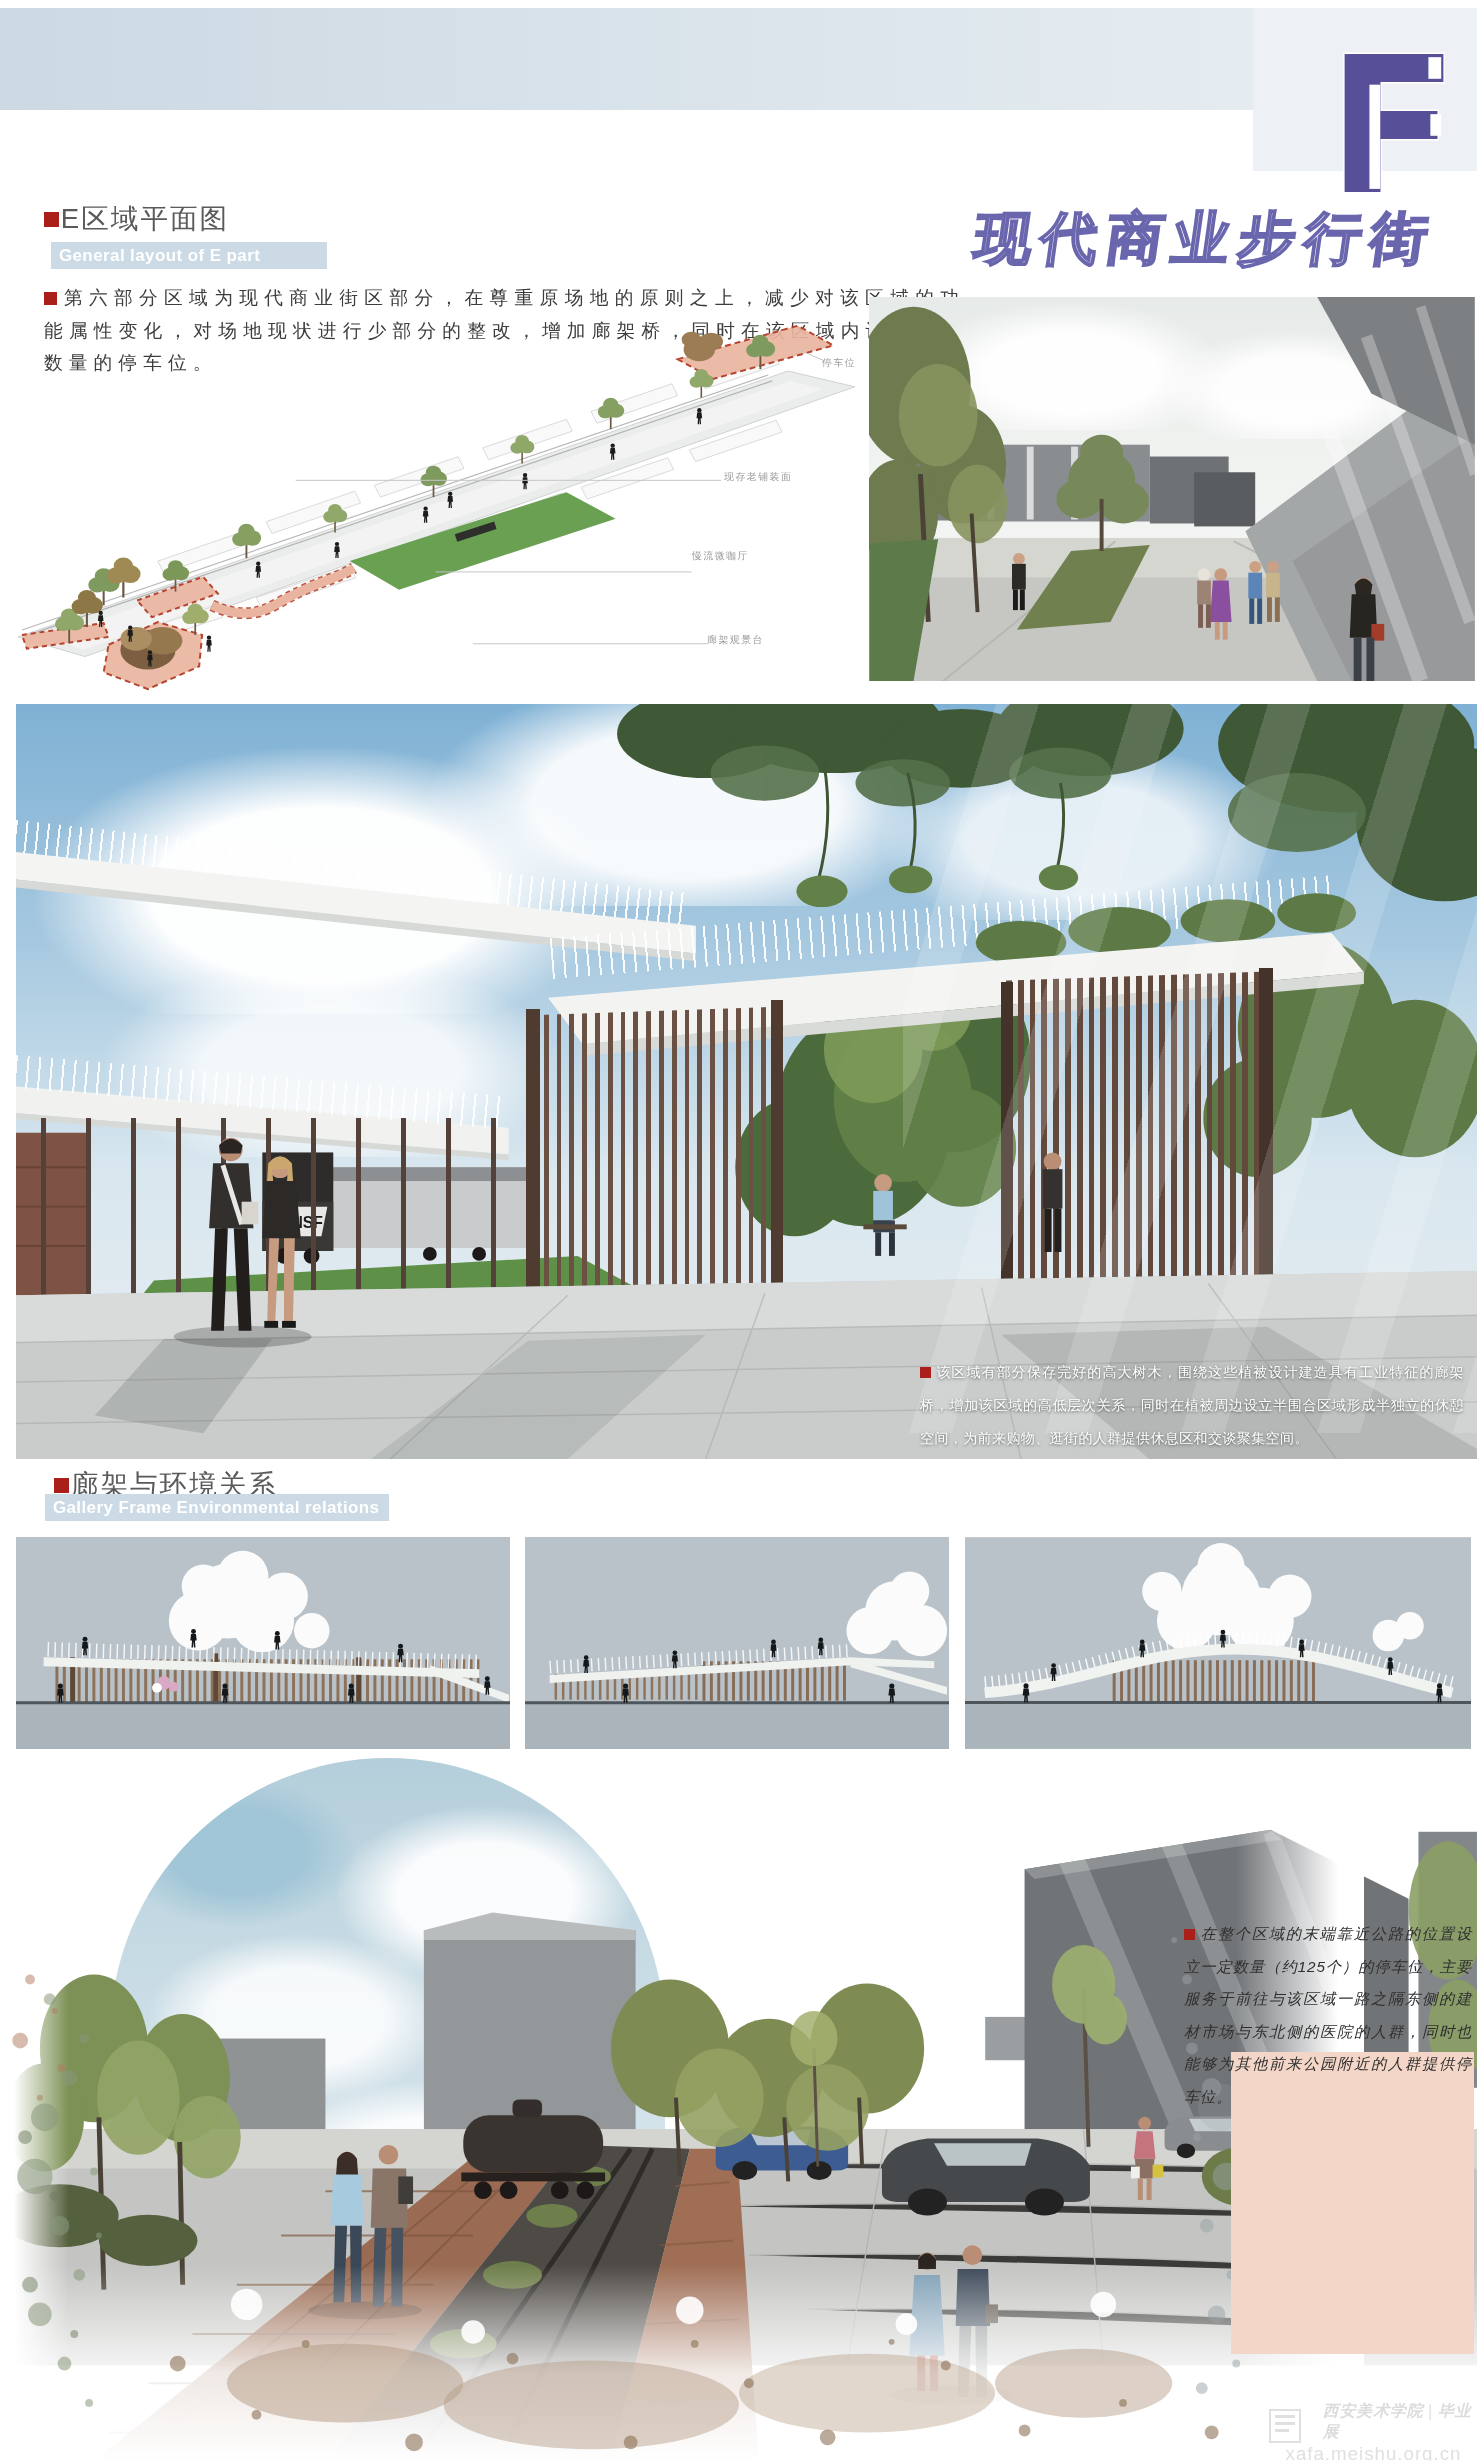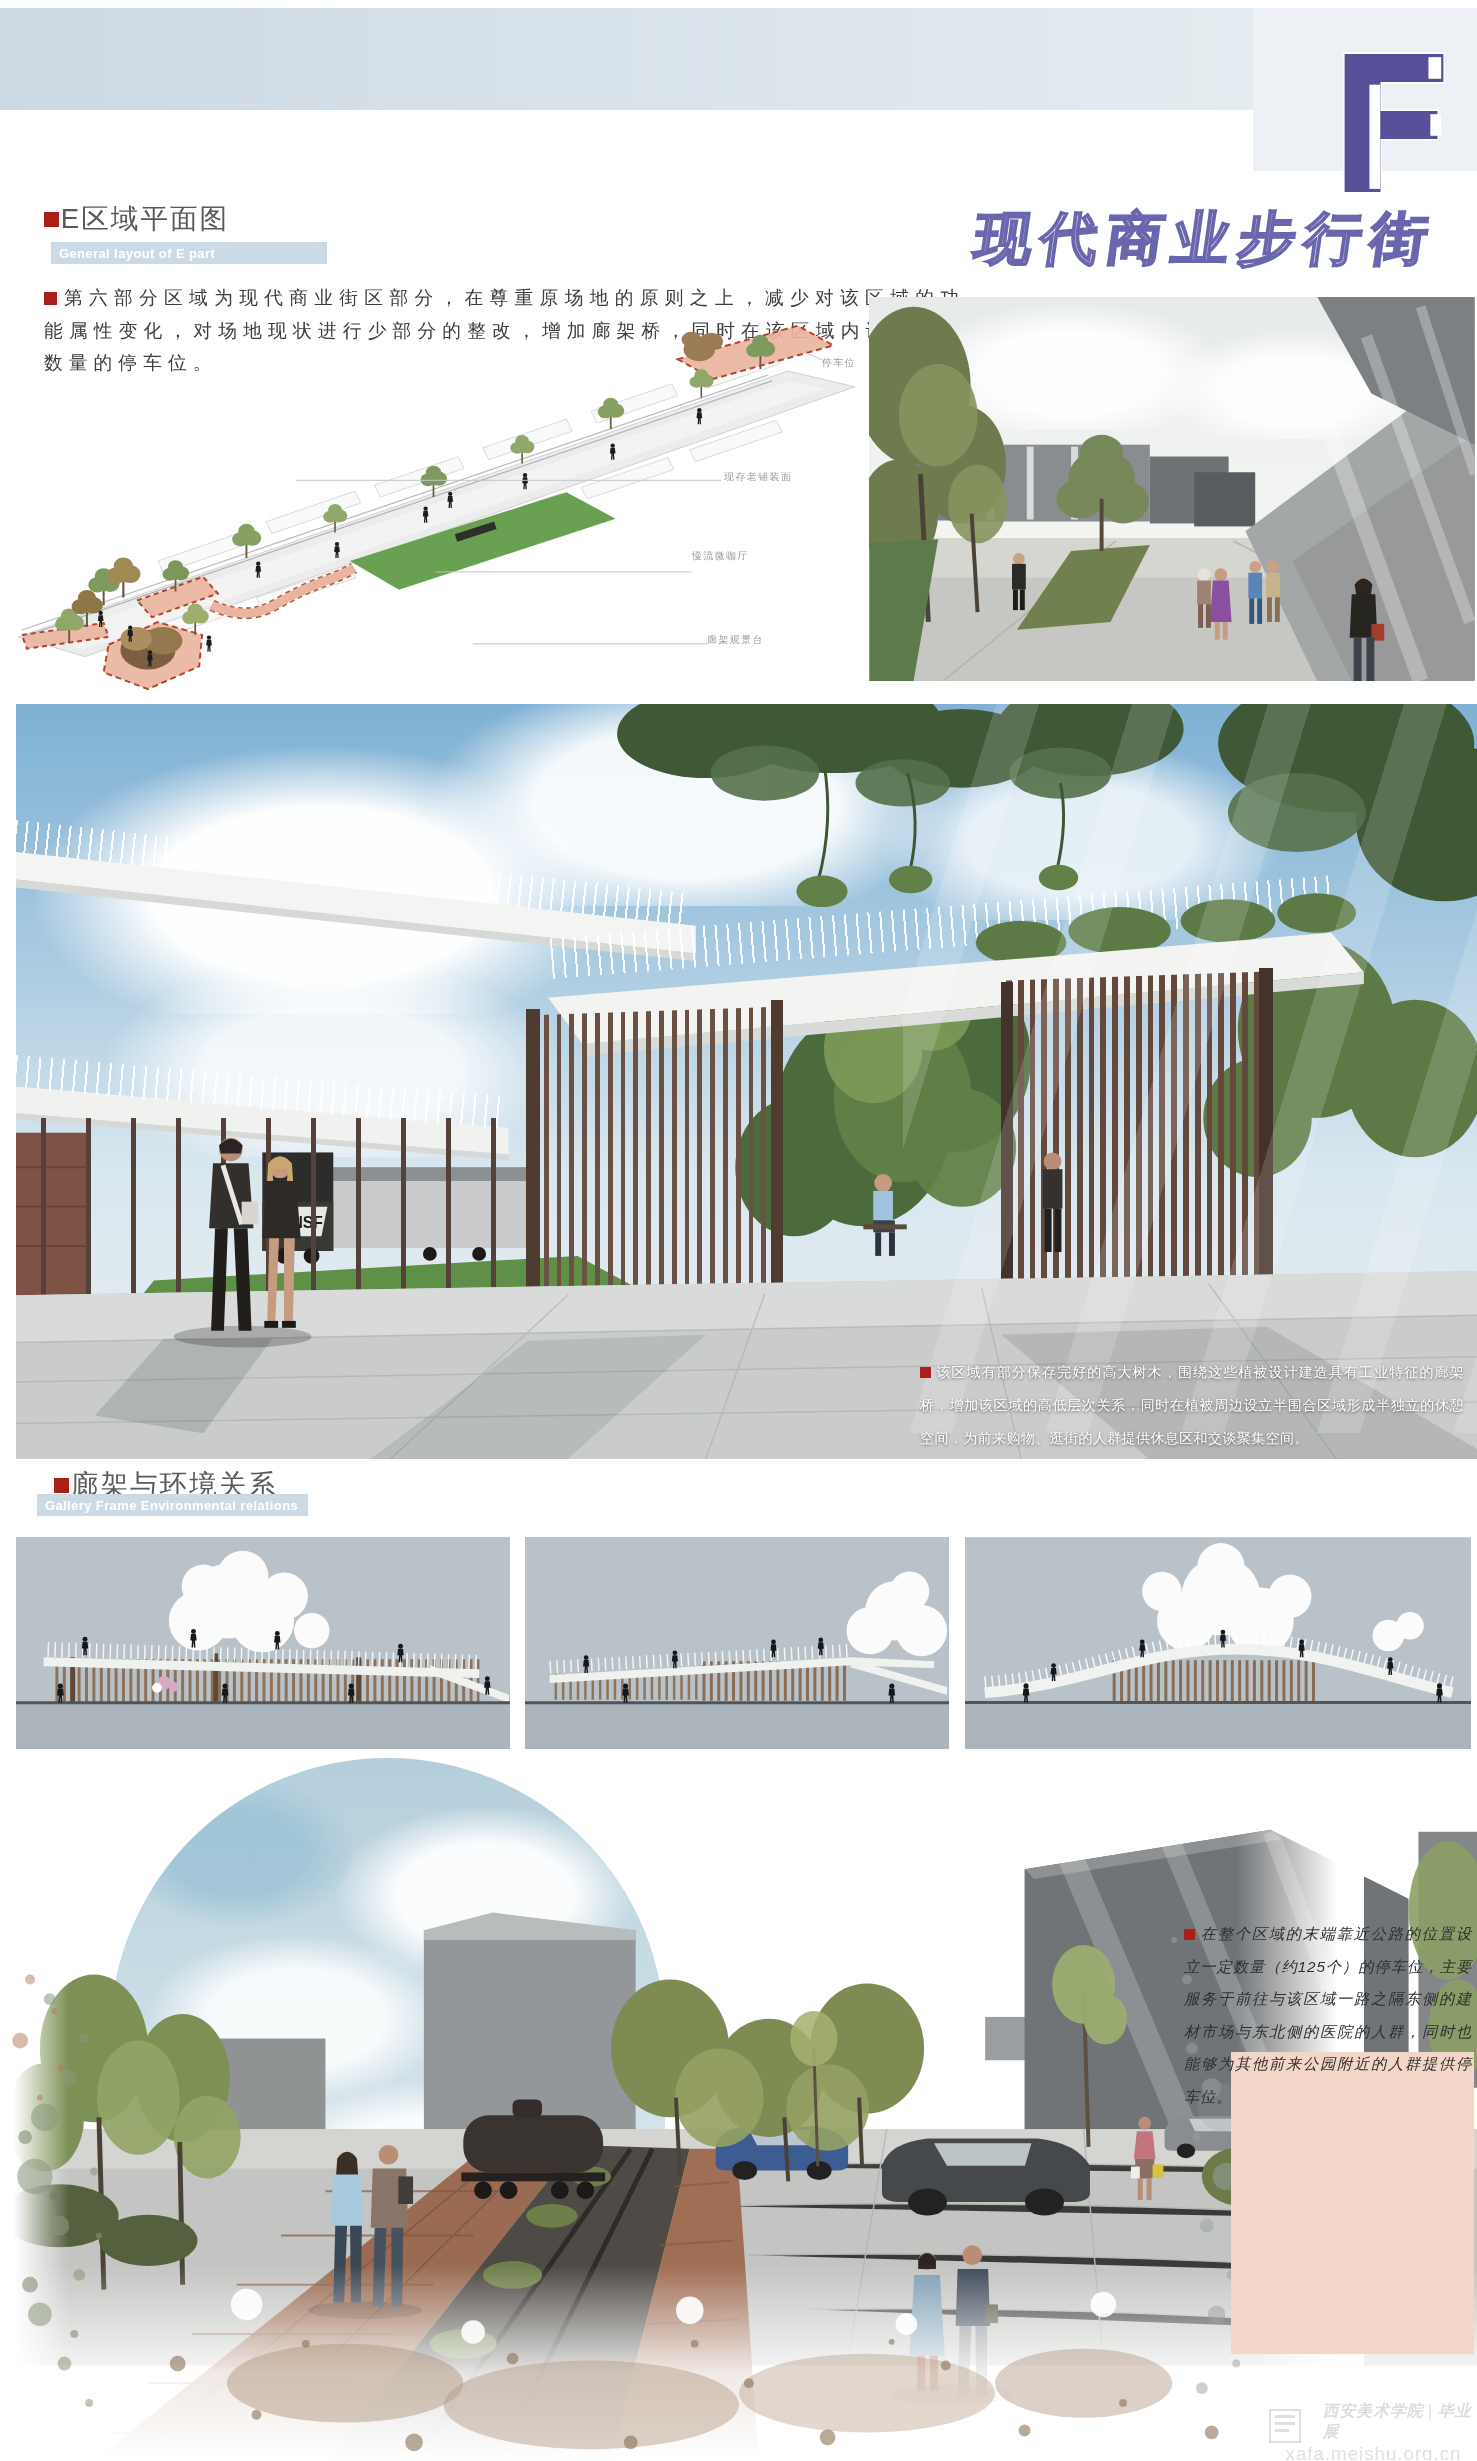--- a/index.html
+++ b/index.html
@@ -6,21 +6,21 @@
   .board{position:relative;width:1478px;height:2462px;background:#ffffff;overflow:hidden;
          font-family:"Liberation Sans","DejaVu Sans",sans-serif;}
   .abs{position:absolute;}
   .scene{position:absolute;overflow:hidden;}
   svg{display:block;}
   .cloud{position:absolute;}
   .comb{position:absolute;}
   .sq{display:inline-block;width:12.8px;height:12.8px;background:#aa1f1a;margin-right:6.9px;vertical-align:-1px;}
   .sect-title{font-size:27.6px;color:#5a5a5a;letter-spacing:2px;white-space:nowrap;}
   .sect-title .sq{width:14.8px;height:14.8px;vertical-align:1px;margin-right:2px;}
-  .en-bar{background:#cbdae4;color:#ffffff;font-weight:bold;font-size:13px;
+  .en-bar{background:#cbdae4;color:#ffffff;font-weight:bold;font-size:17px;
           padding:3.9px 9.9px 3px 7.9px;letter-spacing:0.4px;white-space:nowrap;display:inline-block;}
   .para1{font-size:18.7px;line-height:32.5px;color:#3d3d3d;text-align:justify;letter-spacing:6.1px;margin:0;}
   .main-title{font-size:57px;font-weight:bold;letter-spacing:8.9px;color:#fdfdff;
               -webkit-text-stroke:2px #6a66ae;text-shadow:0 0 1px #6a66ae;
               transform:skewX(-8deg);white-space:nowrap;}
   .plan-label{position:absolute;font-size:9.9px;color:#9b9b9b;letter-spacing:1.5px;white-space:nowrap;}
   .render-caption{position:absolute;width:544px;font-size:14px;line-height:33px;color:#ffffff;
                   text-align:justify;text-shadow:0 1px 3px rgba(0,0,0,.55);letter-spacing:0.4px;}
   .render-caption .sq{width:10.8px;height:10.8px;margin-right:4.9px;}
   .ptext{position:absolute;width:288px;font-size:15.3px;line-height:32.5px;color:#2f2f2f;
@@ -447,21 +447,21 @@
                 background:repeating-linear-gradient(107deg,rgba(255,255,255,0) 0 89px,rgba(255,255,255,.3) 89px 130px);"></div>
 
     <div class="render-caption" style="left:904px;top:652px;">
       <span class="sq"></span><span>该区域有部分保存完好的高大树木，围绕这些植被设计建造具有工业特征的廊架桥，增加该区域的高低层次关系，同时在植被周边设立半围合区域形成半独立的休憩空间，为前来购物、逛街的人群提供休息区和交谈聚集空间。</span>
     </div>
   </div>
 
   <div class="abs sect-title" style="left:54px;top:1466px;">
     <span class="sq"></span><span>廊架与环境关系</span>
   </div>
-  <div class="abs" style="left:37px;top:1494px;">
+  <div class="abs" style="left:45px;top:1494px;">
     <span class="en-bar">Gallery Frame Environmental relations</span>
   </div>
 
   <div class="scene" style="left:15.8px;top:1537px;width:494px;height:212px;">
     <svg width="494" height="212" viewBox="0 0 501 215">
       <rect width="501" height="215" fill="#b8c2c8"></rect>
       <rect y="168" width="501" height="47" fill="#aab4ba"></rect>
       <g fill="#ffffff" opacity=".95">
         <circle cx="215" cy="65" r="38"></circle>
           <circle cx="185" cy="85" r="30"></circle>

